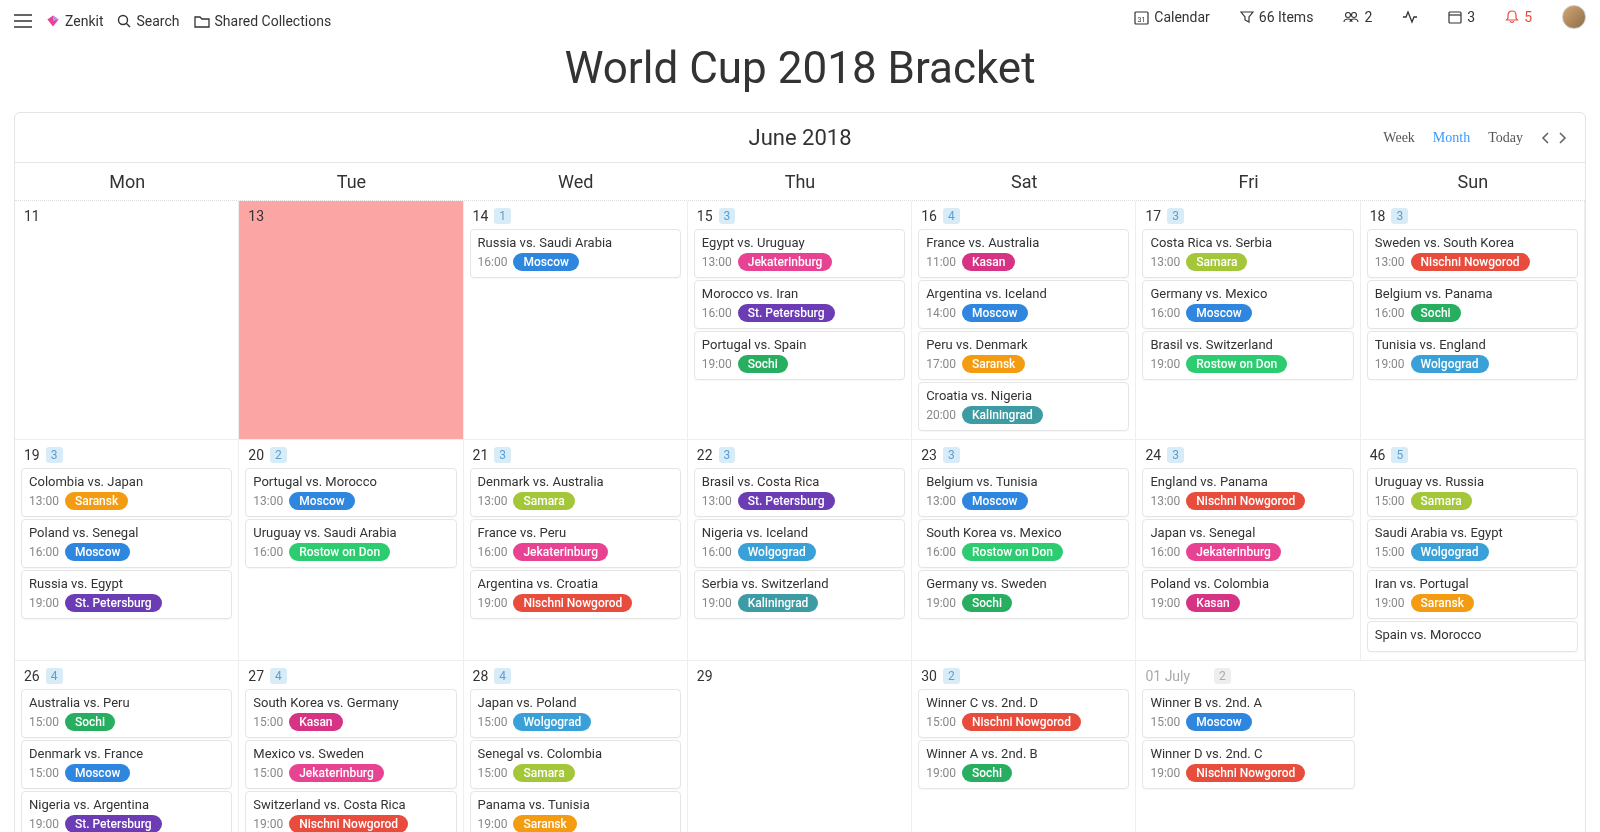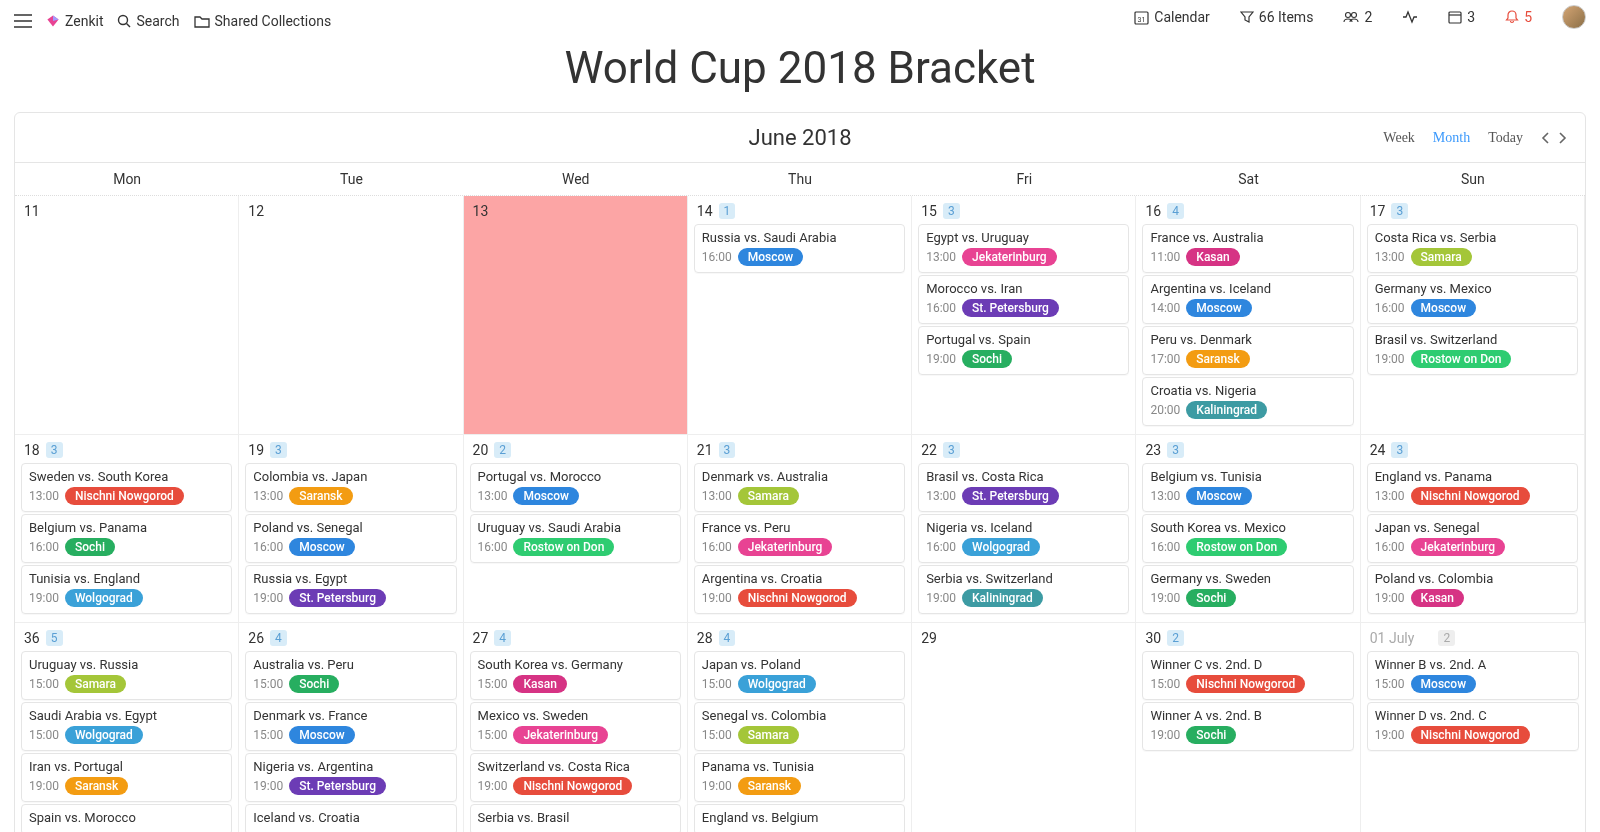--- a/index.html
+++ b/index.html
@@ -14,21 +14,21 @@
 .bell-badge { color: #e74c3c; }
 .title { text-align: center; font-size: 44px; font-weight: 400; padding: 6px 0 18px; }
 .cal-wrap { margin: 0 14px; border: 1px solid #e5e5e5; border-radius: 6px; overflow: hidden; }
 .cal-header { display: flex; align-items: center; justify-content: center; position: relative; padding: 12px 18px; border-bottom: 1px solid #e5e5e5; }
 .month-label { font-size: 22px; font-weight: 400; }
 .view-controls { position: absolute; right: 18px; display: flex; align-items: center; gap: 18px; color: #555; }
 .view-controls .active { color: #3b99fc; }
 .view-controls span { cursor: pointer; font-family: Liberation Serif, serif; }
 .nav-arrows { display: flex; gap: 6px; }
 .weekdays { display: grid; grid-template-columns: repeat(7,1fr); border-bottom: 1px dotted #ddd; }
-.weekdays div { text-align: center; padding: 8px 0; font-size: 14px; color: #333; }
+.weekdays div { text-align: center; padding: 8px 0; font-size: 18px; color: #333; }
 .grid { display: grid; grid-template-columns: repeat(7,1fr); }
 .cell { border-right: 1px solid #eee; border-bottom: 1px solid #eee; min-height: 176px; padding: 3px 3px 6px; overflow: hidden; }
 .cell:last-child { border-right: none; }
 .cell.today { background: #fca5a5; }
 .daynum { font-size: 14px; color: #333; padding: 4px 6px 3px; display: flex; align-items: center; gap: 6px; }
 .daynum.outside { color: #aaa; gap: 24px; }
 .count-badge { display: inline-block; background: #d8ecf8; color: #5a9fd4; font-size: 12px; padding: 0 5px; border-radius: 3px; line-height: 16px; }
 .outside .count-badge { background: #eee; color: #aaa; }
 .event { border: 1px solid #e5e5e5; border-radius: 4px; padding: 5px 7px 6px; margin: 2px 3px; font-size: 13px; box-shadow: 0 1px 1px rgba(0,0,0,0.03); cursor: pointer; }
 .event-title { margin-bottom: 3px; color: #333; white-space: nowrap; overflow: hidden; text-overflow: ellipsis; }
@@ -132,35 +132,30 @@
             </svg>
           </span>
       </div>
     </div>
   </div>
   <div class="weekdays" id="weekdays">
       <div>Mon</div>
       <div>Tue</div>
       <div>Wed</div>
       <div>Thu</div>
+      <div>Sat</div>
       <div>Fri</div>
-      <div>Sat</div>
       <div>Sun</div>
     </div>
   <div class="grid" id="cal-grid">
       <div class="cell">
         <div class="daynum">
           <span>11</span>
         </div>
       </div>
-      <div class="cell">
-        <div class="daynum">
-          <span>12</span>
-        </div>
-      </div>
       <div class="cell today">
         <div class="daynum">
           <span>13</span>
         </div>
       </div>
       <div class="cell">
         <div class="daynum">
           <span>14</span>
           <span class="count-badge">1</span>
         </div>
@@ -437,21 +432,21 @@
         <div class="event">
           <div class="event-title">Poland vs. Colombia</div>
           <div class="event-meta">
             <span class="event-time">19:00</span>
             <span class="tag" style="background: rgb(214, 51, 132);">Kasan</span>
           </div>
         </div>
       </div>
       <div class="cell">
         <div class="daynum">
-          <span>36</span>
+          <span>46</span>
           <span class="count-badge">5</span>
         </div>
         <div class="event">
           <div class="event-title">Uruguay vs. Russia</div>
           <div class="event-meta">
             <span class="event-time">15:00</span>
             <span class="tag" style="background: rgb(164, 198, 57);">Samara</span>
           </div>
         </div>
         <div class="event">

